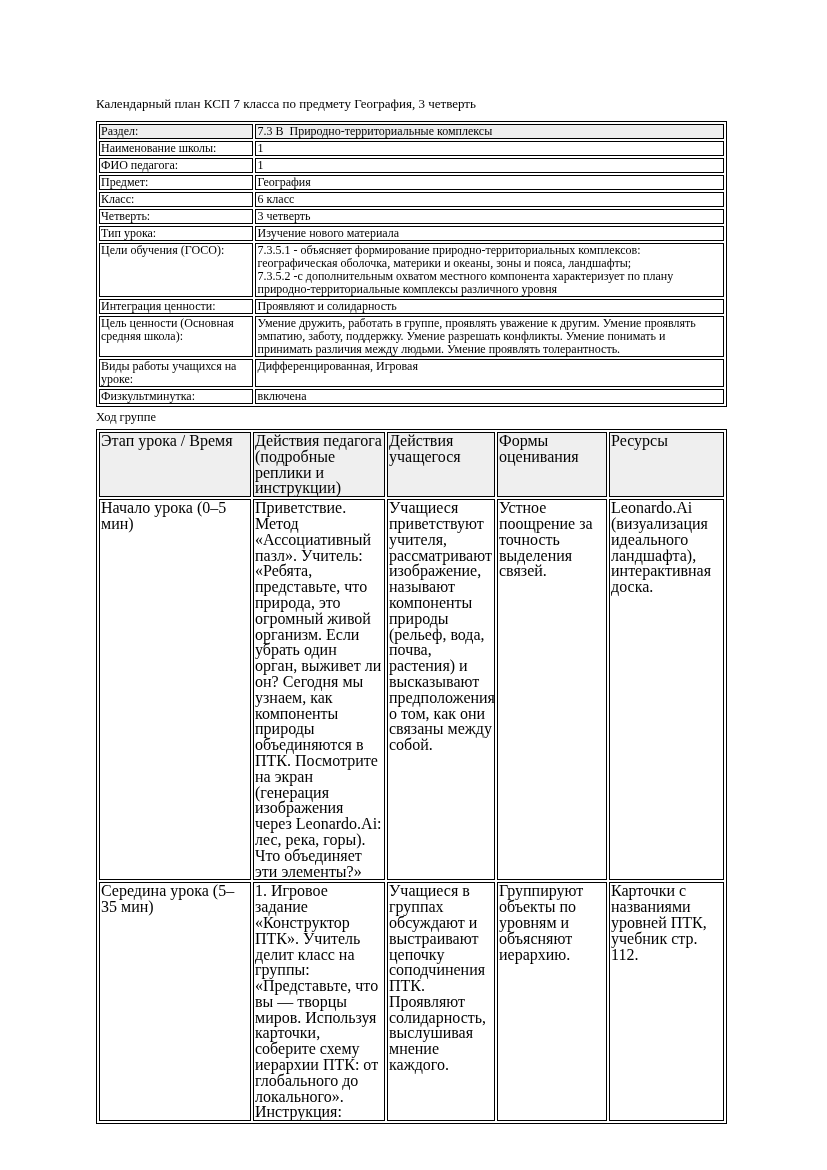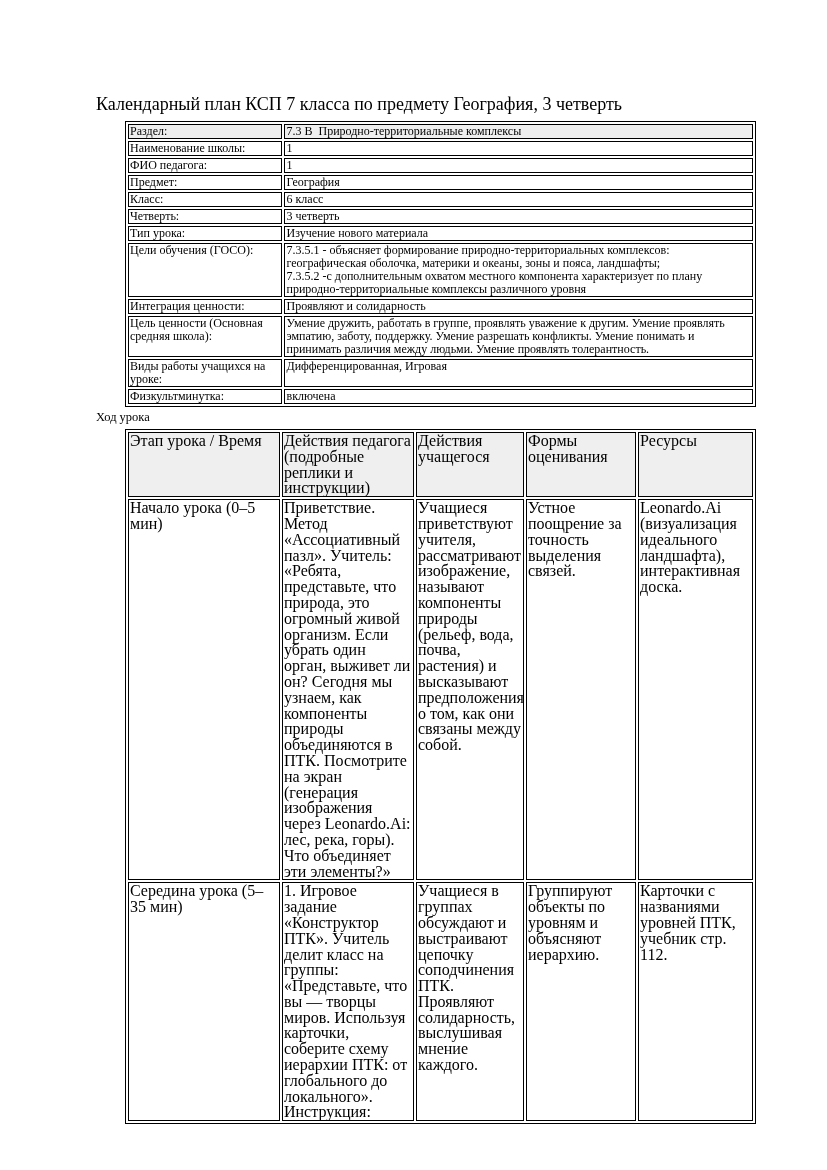--- a/index.html
+++ b/index.html
@@ -23,32 +23,31 @@
     background: #ffffff;
     overflow: hidden;
   }
   .content {
     position: absolute;
     left: 96px;
     top: 97px;
     width: 631px;
   }
   .doc-title {
-    font-size: 18px;
+    font-size: 13px;
     line-height: 14px;
     margin: 0 0 10px 0;
     white-space: nowrap;
   }
   table {
     border-collapse: separate;
     border-spacing: 2px;
     border: 1px solid #000;
     width: 631px;
     table-layout: fixed;
-    margin-left: 29px;
   }
   td, th {
     border: 1px solid #000;
     box-sizing: border-box;
     vertical-align: top;
     text-align: left;
     font-weight: normal;
     padding: 0 2px 0 1px;
     overflow: hidden;
   }
@@ -127,21 +126,21 @@
           <td>Виды работы учащихся на уроке:</td>
           <td class="prewrap">Дифференцированная, Игровая</td>
         </tr>
         <tr>
           <td>Физкультминутка:</td>
           <td class="prewrap">включена</td>
         </tr>
       </tbody>
     </table>
 
-    <p class="flow-heading">Ход урока</p>
+    <p class="flow-heading">Ход группе</p>
 
     <table class="lesson-table">
       <colgroup>
         <col style="width:152px">
         <col style="width:132px">
         <col style="width:108px">
         <col style="width:110px">
         <col style="width:115px">
       </colgroup>
       <tbody>

